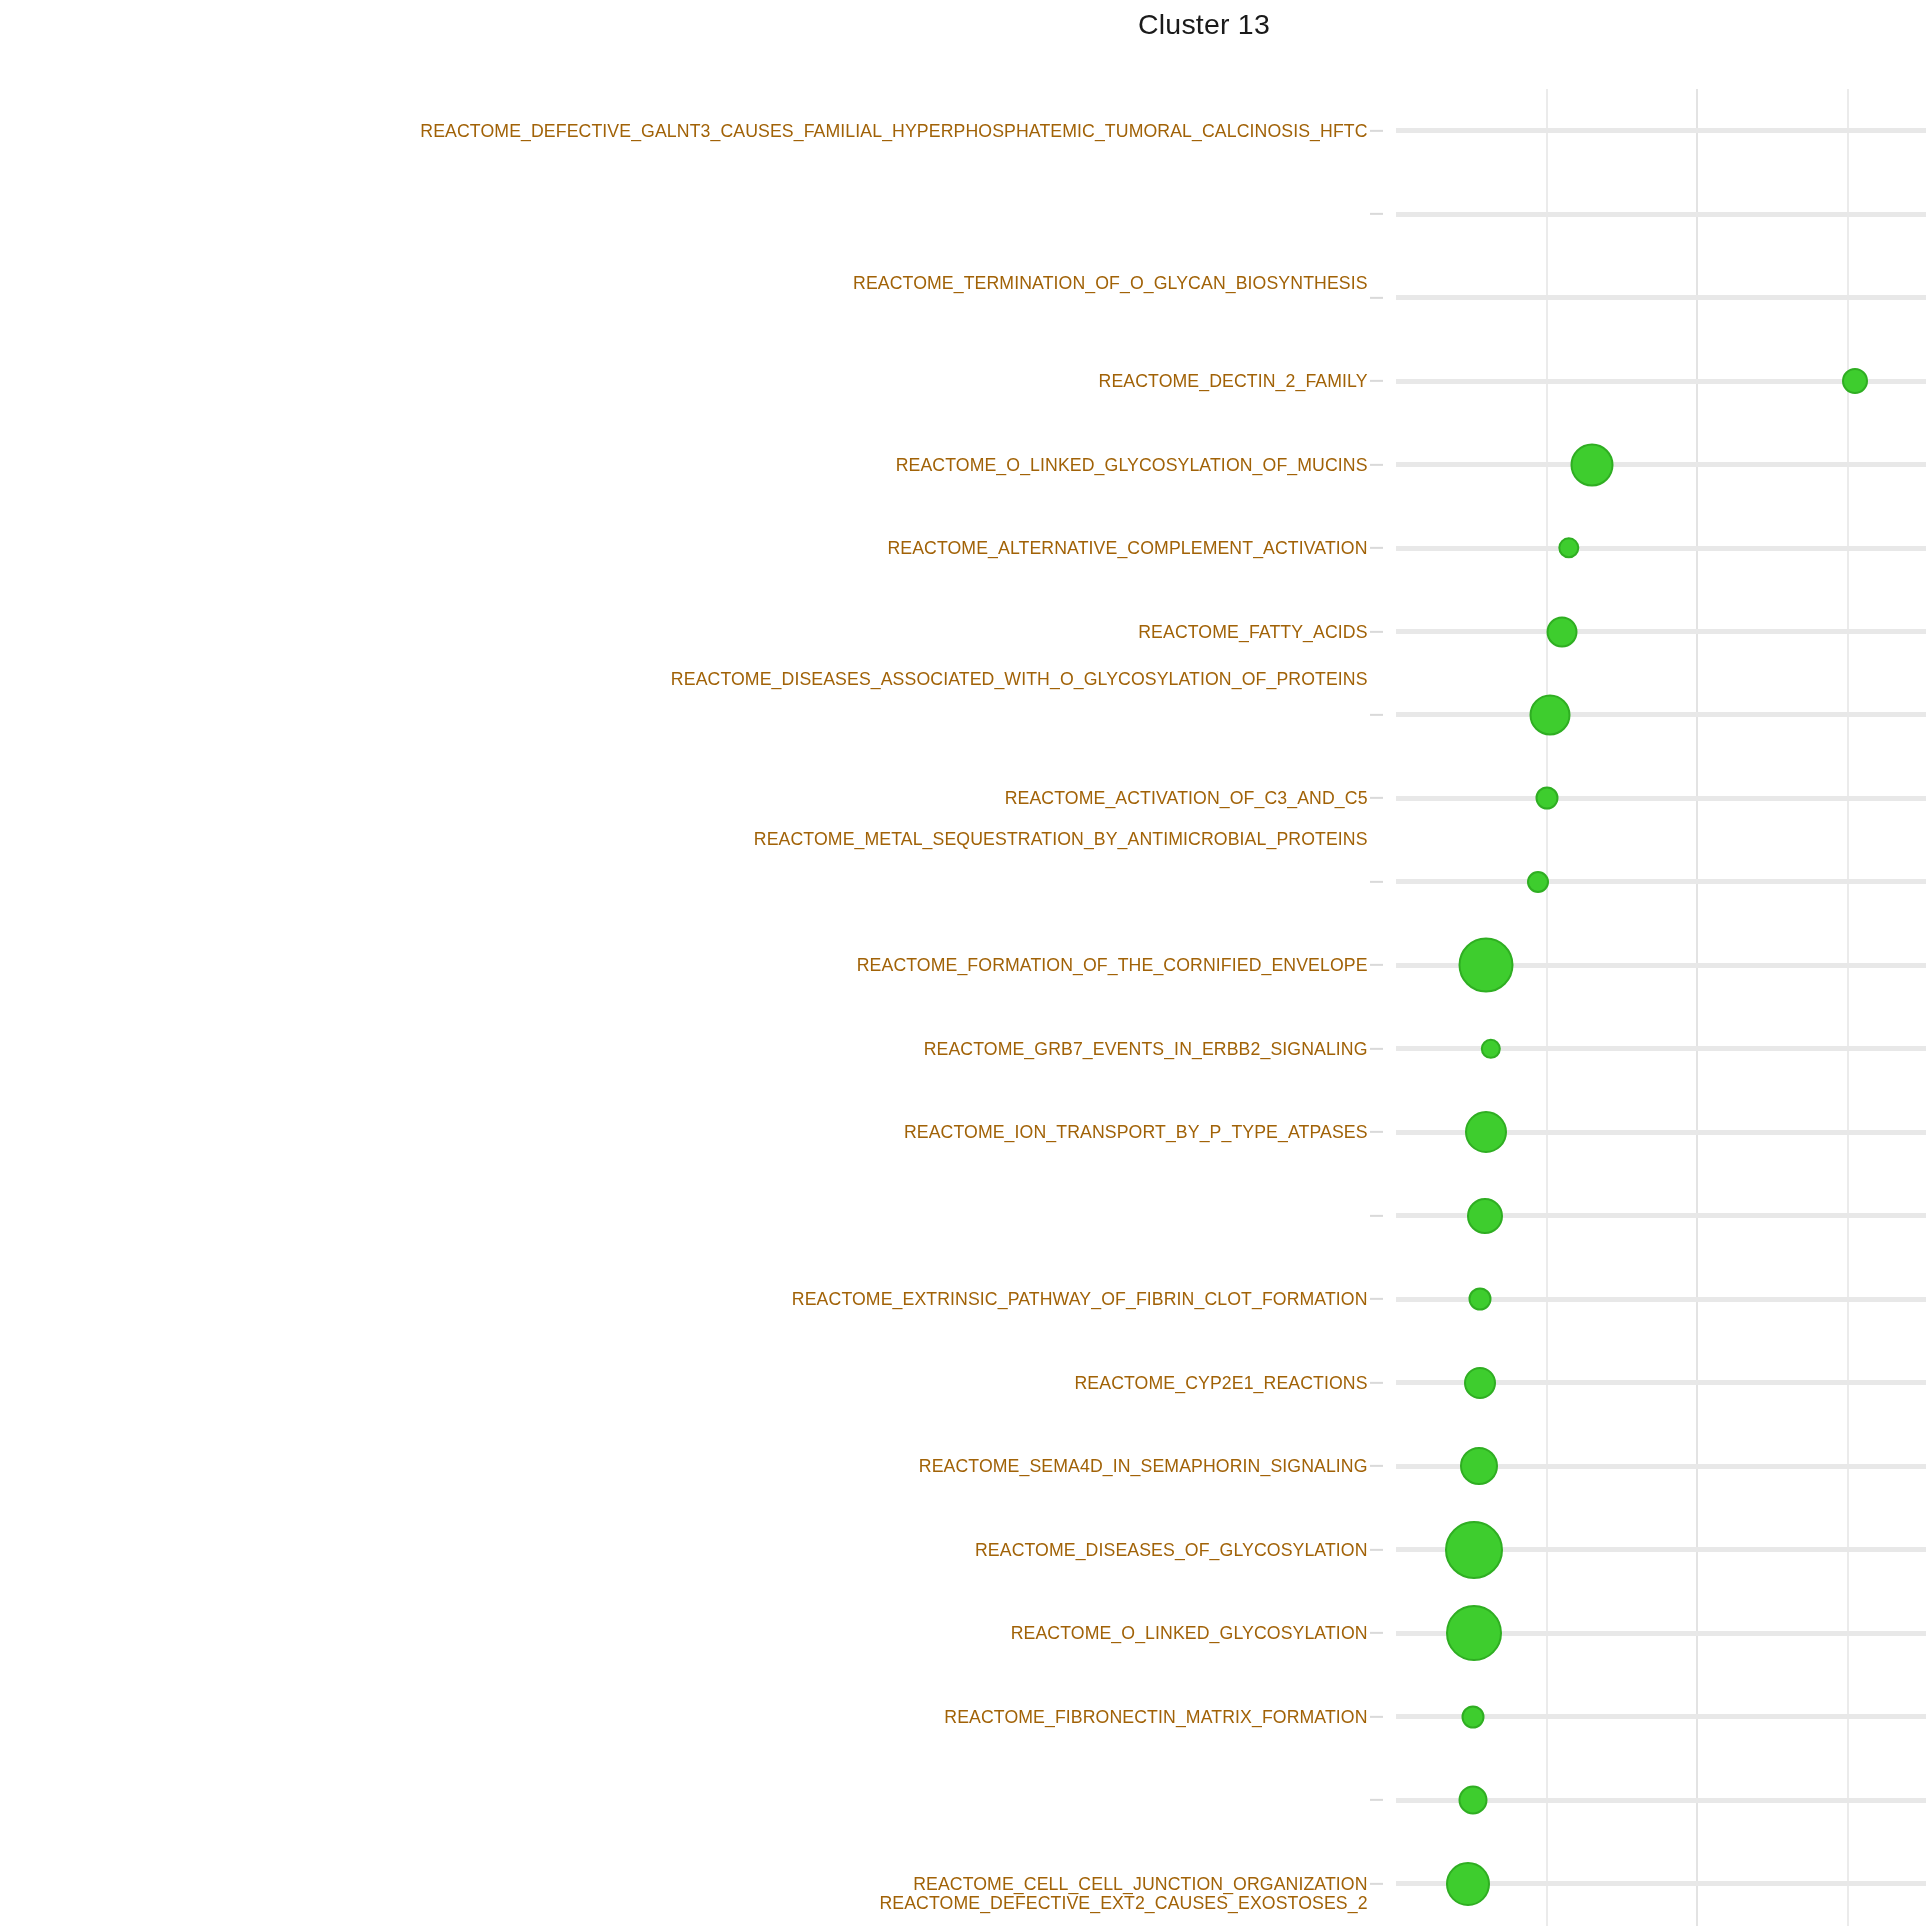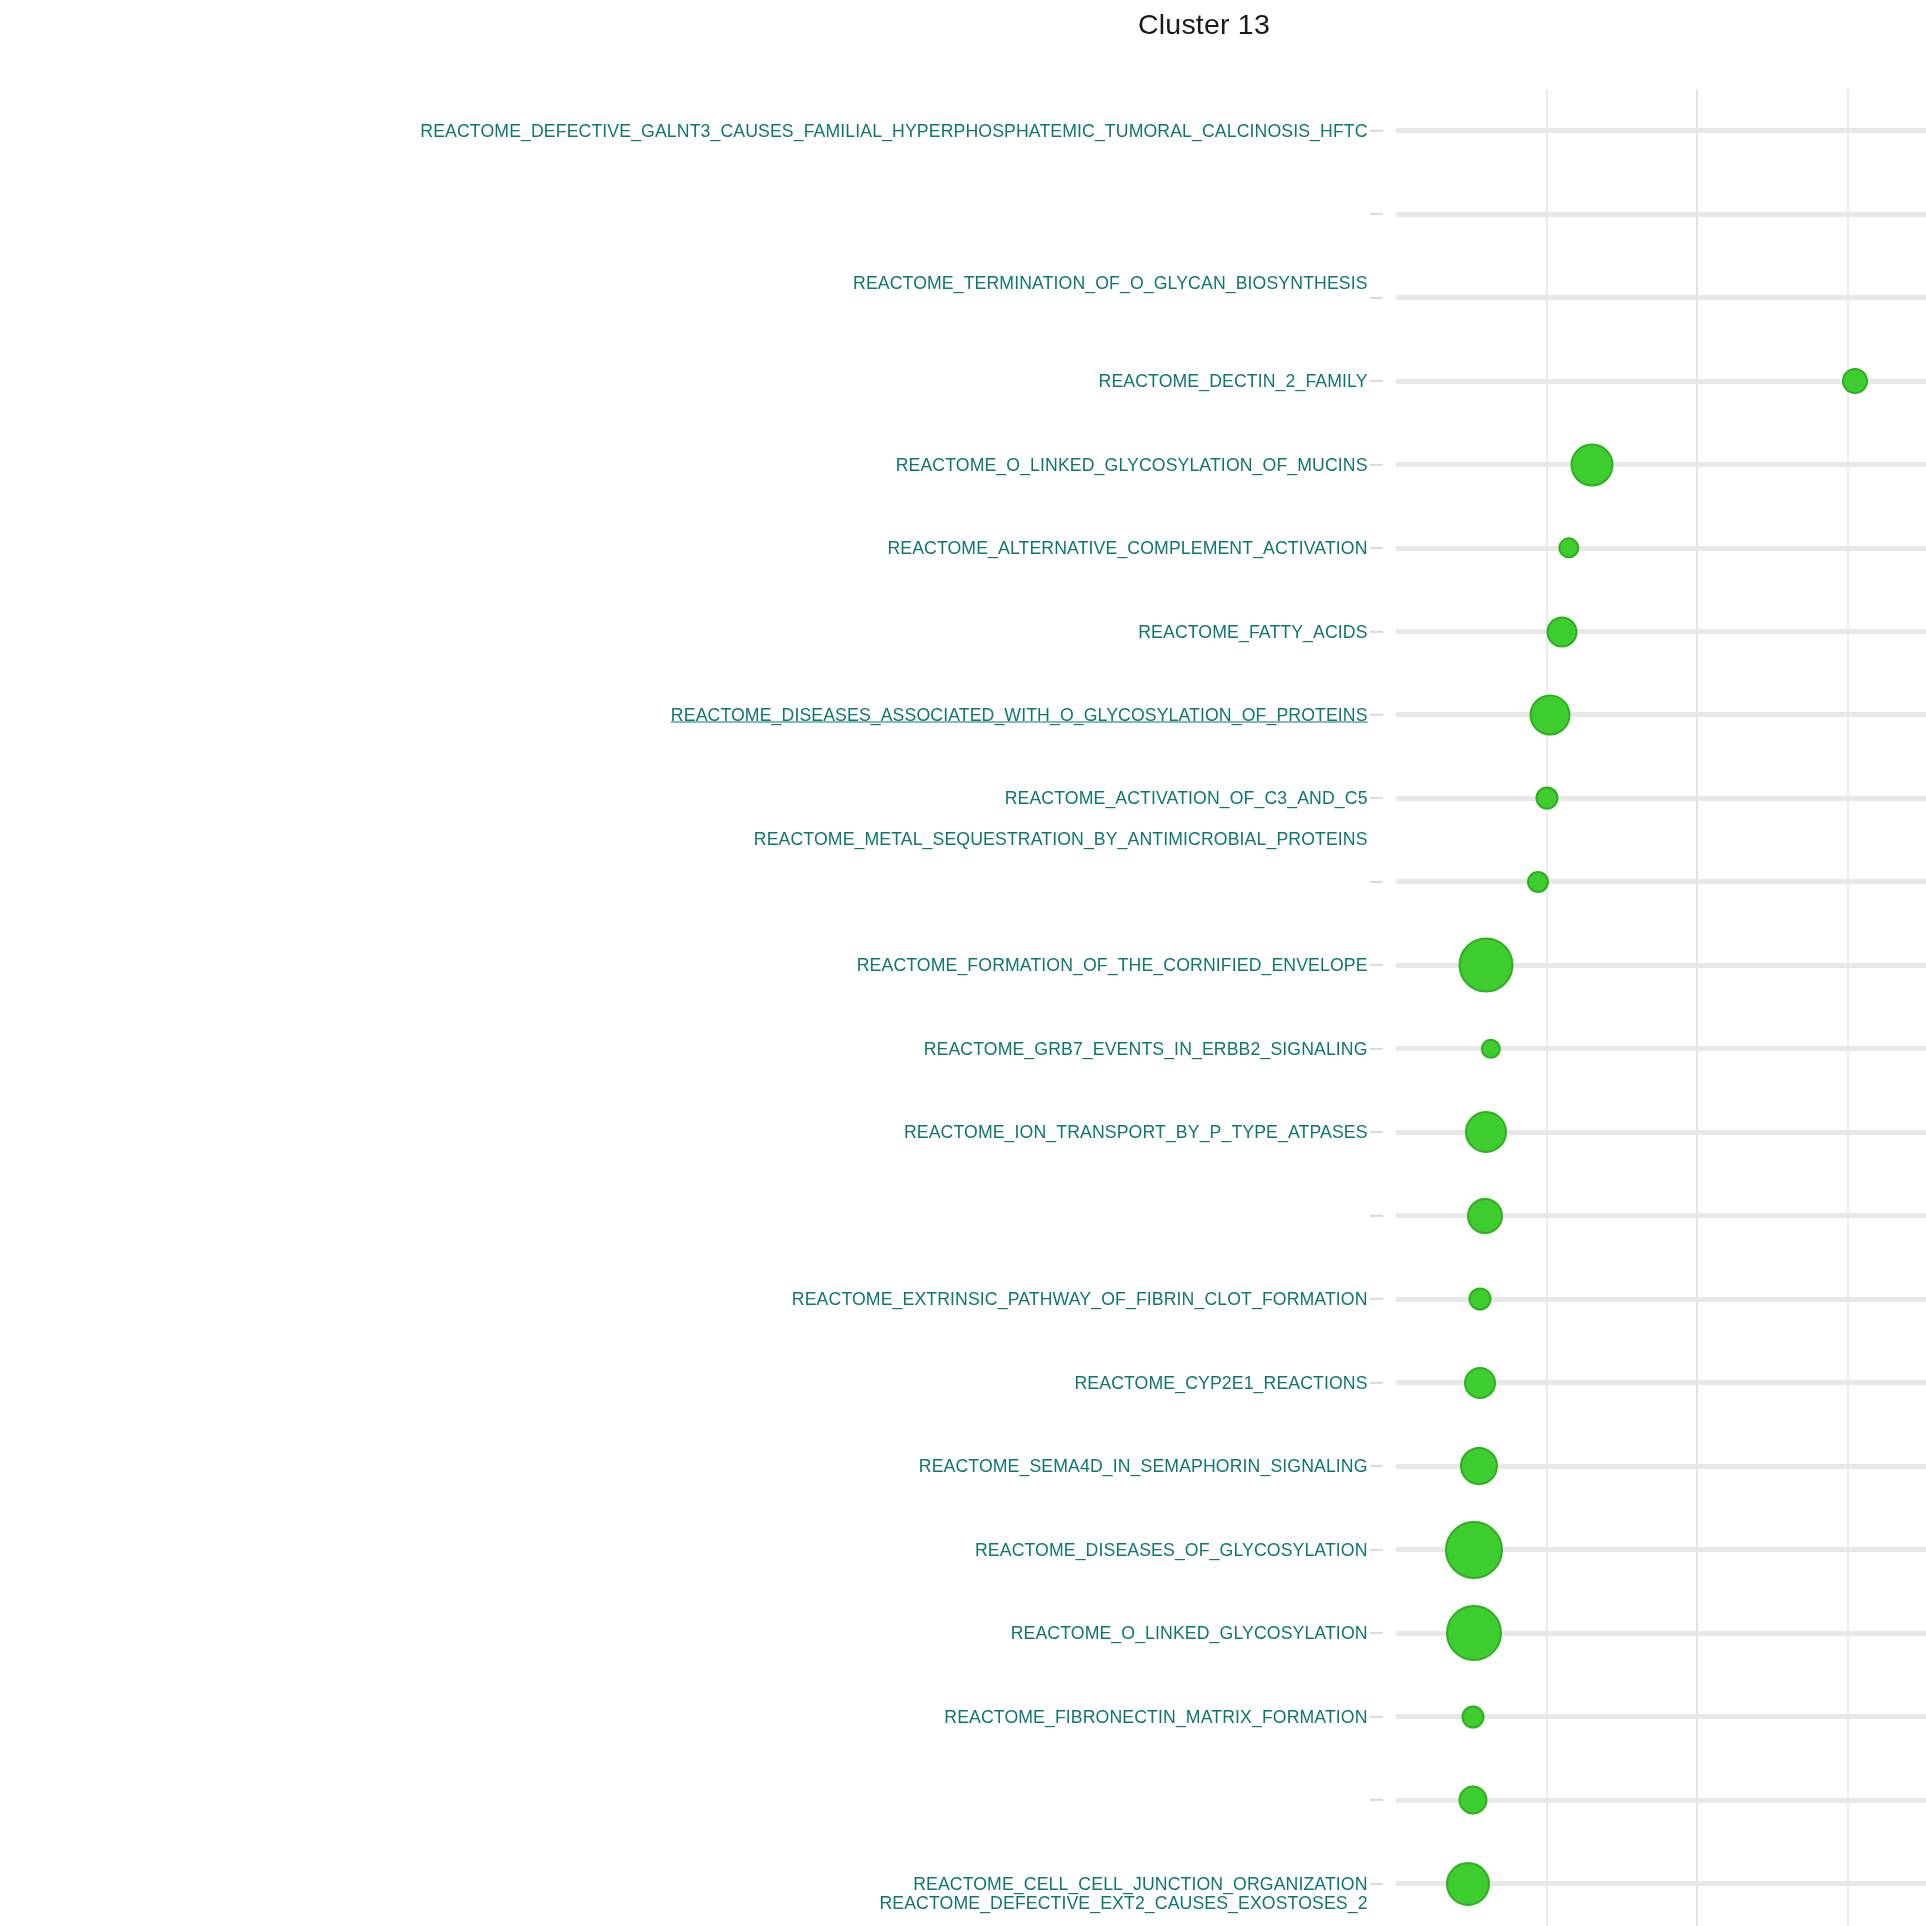--- a/index.html
+++ b/index.html
@@ -27,21 +27,21 @@
   }
   .vgrid{position:absolute;top:0;bottom:0;width:1.9px;background:#EBEBEB;}
   .vgrid.major{background:#E3E3E3;width:2.3px;}
   .hgrid{position:absolute;left:0;width:1016px;height:5px;background:#E8E8E8;}
 
   
   #ylabels{position:absolute;left:0;top:89px;width:1383px;height:2504px;}
   .ylabel{
     position:absolute;right:15.4px;
     transform:translateY(-50%);
-    font-size:17.7px;color:#0f766e;
+    font-size:17.7px;color:#a16207;
     white-space:nowrap;letter-spacing:0.1px;
   }
   .ytick{
     position:absolute;right:0;width:13px;height:2.3px;background:#D9D9D9;
     transform:translateY(-50%);
   }
 
   
   .pt{
     position:absolute;border-radius:50%;
@@ -64,21 +64,21 @@
       <div class="ylabel" style="top: 194px;">REACTOME_TERMINATION_OF_O_GLYCAN_BIOSYNTHESIS</div>
       <div class="ytick" style="top: 209px;"></div>
       <div class="ylabel" style="top: 292px;">REACTOME_DECTIN_2_FAMILY</div>
       <div class="ytick" style="top: 292px;"></div>
       <div class="ylabel" style="top: 376px;">REACTOME_O_LINKED_GLYCOSYLATION_OF_MUCINS</div>
       <div class="ytick" style="top: 376px;"></div>
       <div class="ylabel" style="top: 459px;">REACTOME_ALTERNATIVE_COMPLEMENT_ACTIVATION</div>
       <div class="ytick" style="top: 459px;"></div>
       <div class="ylabel" style="top: 543px;">REACTOME_FATTY_ACIDS</div>
       <div class="ytick" style="top: 543px;"></div>
-      <div class="ylabel" style="top: 626px; text-decoration: underline;">REACTOME_DISEASES_ASSOCIATED_WITH_O_GLYCOSYLATION_OF_PROTEINS</div>
+      <div class="ylabel" style="top: 590px;">REACTOME_DISEASES_ASSOCIATED_WITH_O_GLYCOSYLATION_OF_PROTEINS</div>
       <div class="ytick" style="top: 626px;"></div>
       <div class="ylabel" style="top: 709px;">REACTOME_ACTIVATION_OF_C3_AND_C5</div>
       <div class="ytick" style="top: 709px;"></div>
       <div class="ylabel" style="top: 750px; margin-left: 40px;">REACTOME_METAL_SEQUESTRATION_BY_ANTIMICROBIAL_PROTEINS</div>
       <div class="ytick" style="top: 793px;"></div>
       <div class="ylabel" style="top: 876px;">REACTOME_FORMATION_OF_THE_CORNIFIED_ENVELOPE</div>
       <div class="ytick" style="top: 876px;"></div>
       <div class="ylabel" style="top: 960px;">REACTOME_GRB7_EVENTS_IN_ERBB2_SIGNALING</div>
       <div class="ytick" style="top: 960px;"></div>
       <div class="ylabel" style="top: 1043px;">REACTOME_ION_TRANSPORT_BY_P_TYPE_ATPASES</div>

